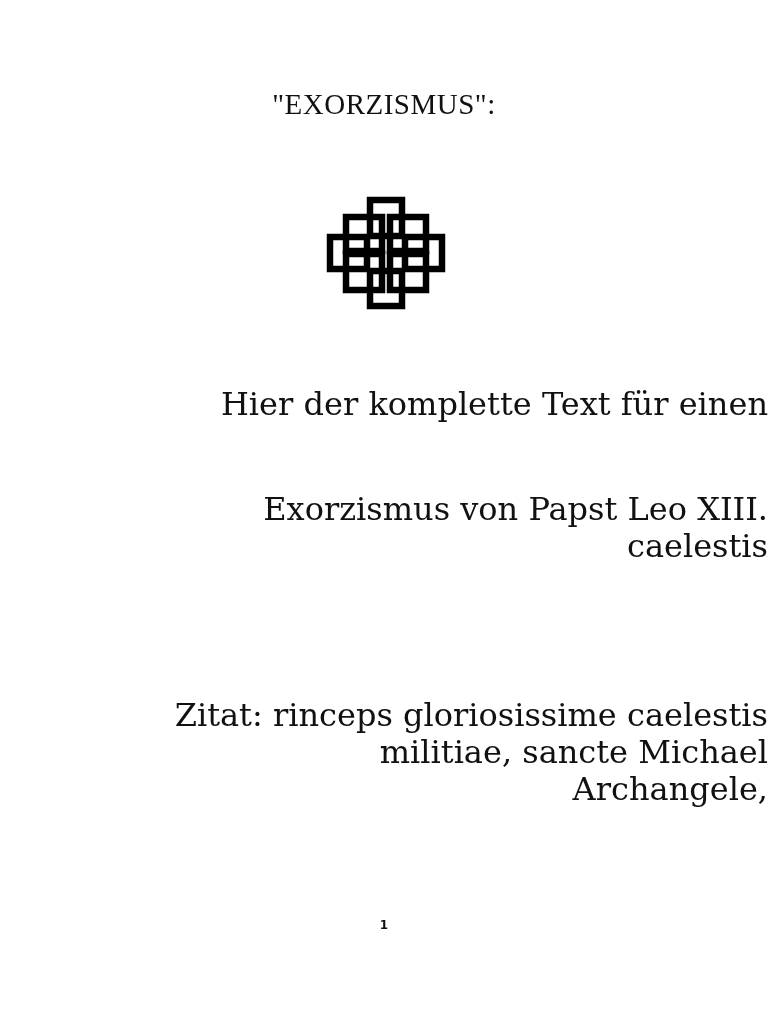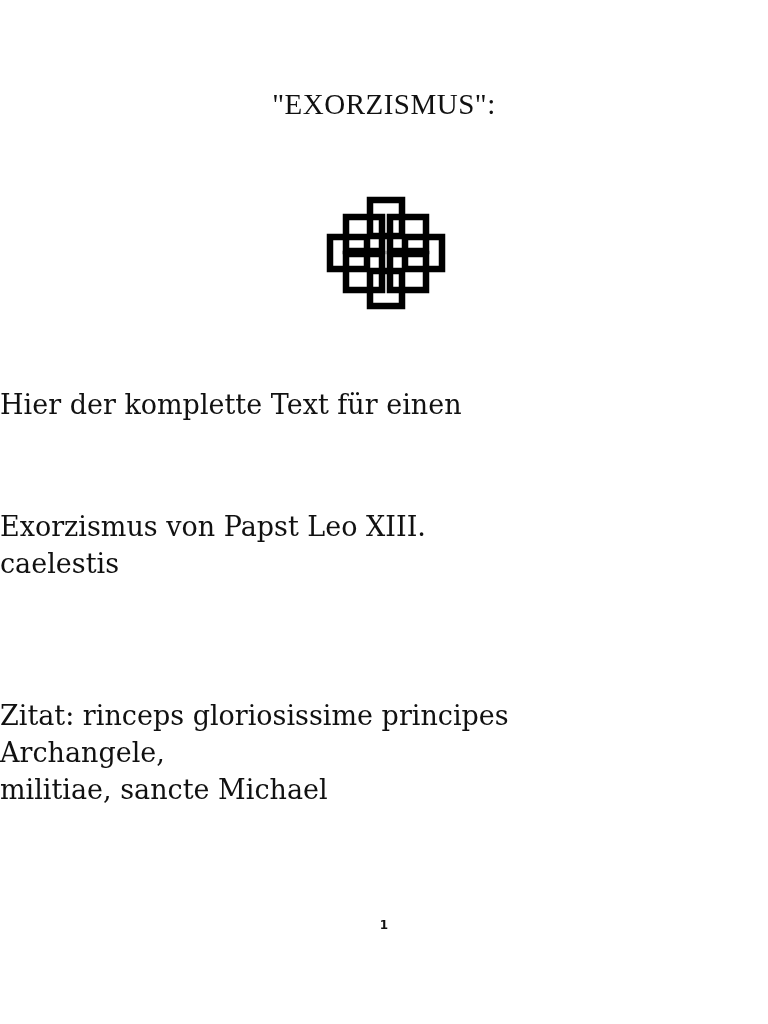--- a/index.html
+++ b/index.html
@@ -2,24 +2,24 @@
 <html><head>
 <meta charset="utf-8">
 <style>
   html, body { margin: 0; padding: 0; background: #ffffff; }
   body { width: 768px; height: 1024px; position: relative; overflow: hidden;
          font-family: "DejaVu Serif", "Liberation Serif", serif; color: #111111; }
   .page { position: absolute; inset: 0; background: #ffffff; }
   .title { position: absolute; top: 88px; left: 0; width: 768px; text-align: center;
            font-family: "Liberation Serif", serif; font-size: 29px; letter-spacing: 0.5px; }
   .emblem { position: absolute; left: 308px; top: 190px; width: 152px; height: 130px; }
-  .block { position: absolute; left: 0; width: 768px; text-align: left;
-           font-family: "DejaVu Serif", serif; font-size: 27px; line-height: 37px; }
+  .block { position: absolute; left: 0; width: 768px; text-align: right;
+           font-family: "DejaVu Serif", serif; font-size: 32px; line-height: 37px; }
   .b1 { top: 386px; }
-  .b2 { top: 508px; }
+  .b2 { top: 491px; }
   .b3 { top: 697px; }
   .b4 { top: 814px; }
   .pagenum { position: absolute; top: 918px; left: 0; width: 768px; text-align: center;
              font-family: "DejaVu Sans", sans-serif; font-size: 12px; font-weight: bold; }
   .line { display: block; }
 </style>
 </head>
 <body>
 
 <div class="page">
@@ -52,21 +52,21 @@
   <div class="block b1">
     <span class="line">Hier der komplette Text für einen</span>
   </div>
 
   <div class="block b2">
     <span class="line">Exorzismus von Papst Leo XIII.</span>
     <span class="line">caelestis</span>
   </div>
 
   <div class="block b3">
-    <span class="line">Zitat: rinceps gloriosissime principes</span>
+    <span class="line">Zitat: rinceps gloriosissime caelestis</span>
+    <span class="line">militiae, sancte Michael</span>
     <span class="line">Archangele,</span>
-    <span class="line">militiae, sancte Michael</span>
   </div>
 
 
   <div class="pagenum">1</div>
 
 </div>
 
 </body></html>

